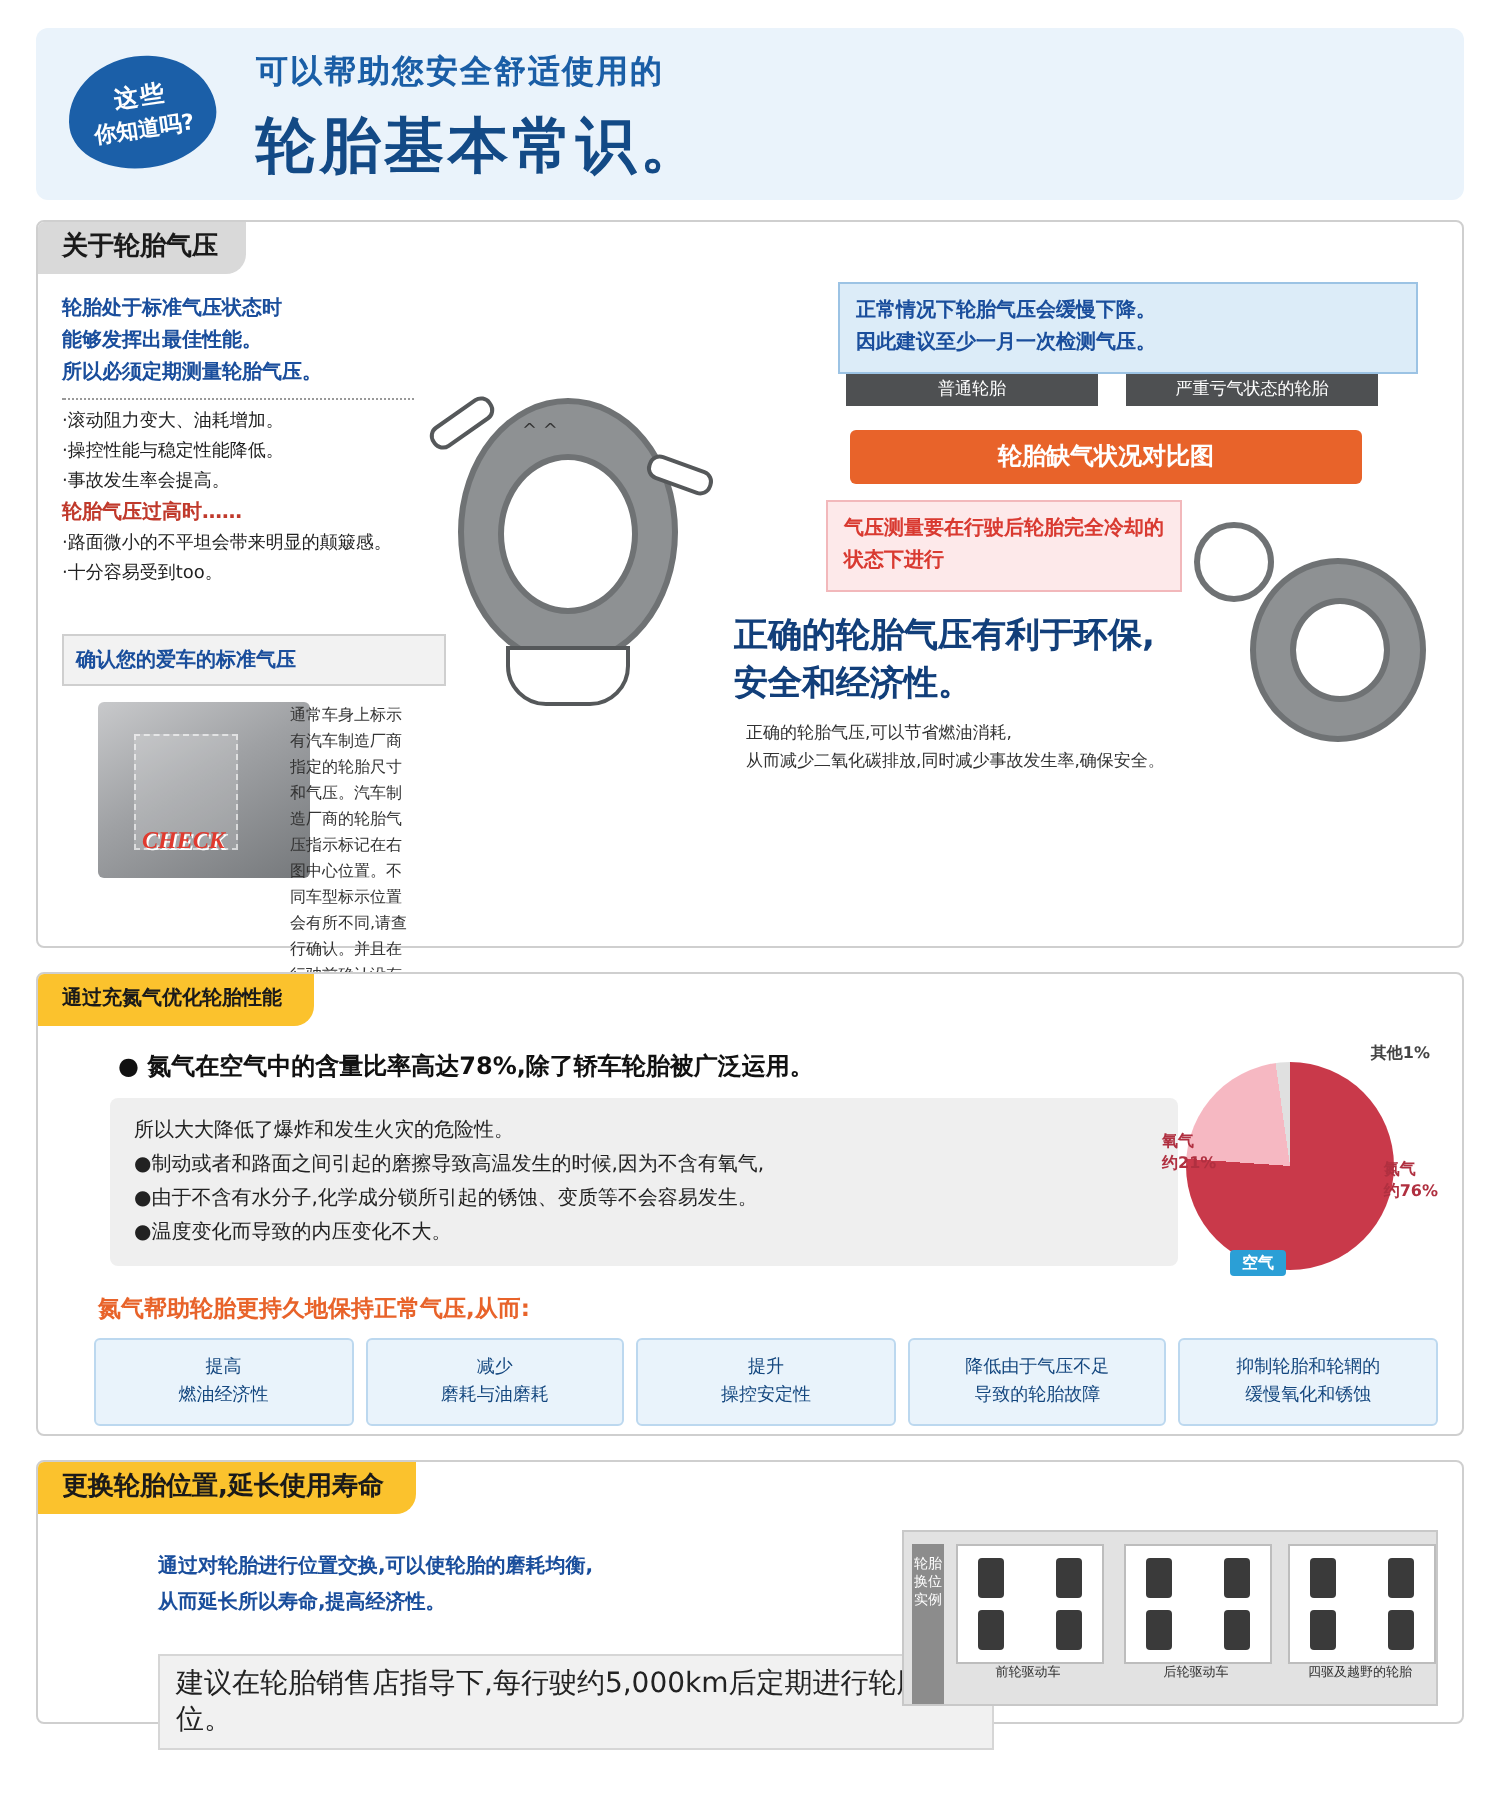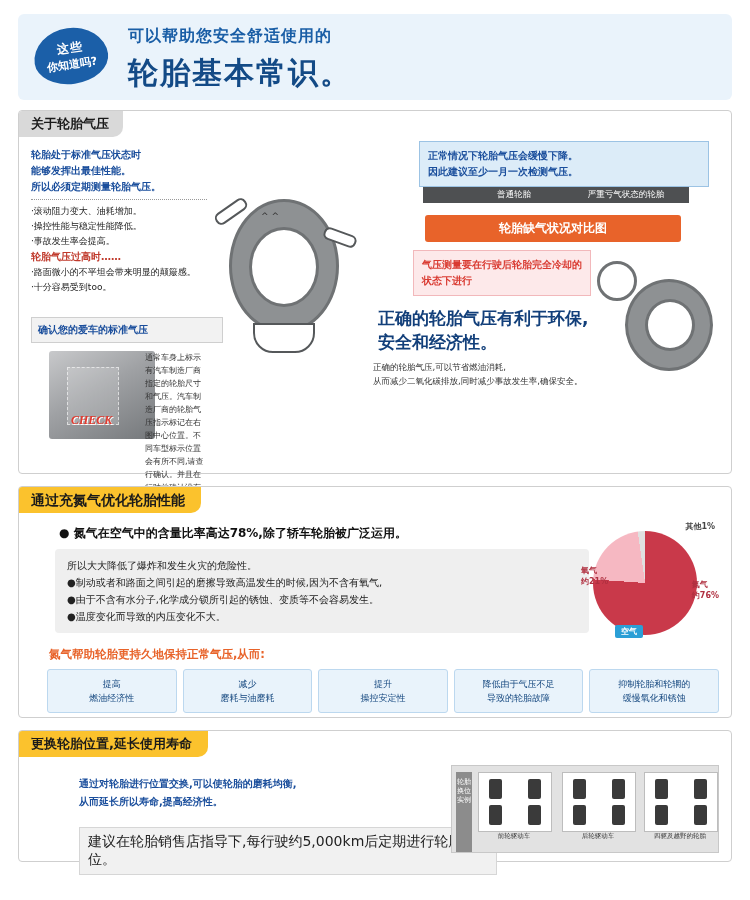--- a/index.html
+++ b/index.html
@@ -38,34 +38,34 @@
 
   .s1-right{position:absolute;left:348px;top:30px;width:380px;}
   .blue-note{background:#dcecf8;border:1px solid #9cc3e4;color:#1a4e9c;font-size:10px;font-weight:bold;line-height:16px;padding:6px 8px;width:272px;margin-left:52px;}
   .photos{position:relative;margin:8px 0 0 48px;width:284px;height:96px;background:#6d6f72;border:1px solid #4e5052;}
   .photos .tireimg{position:absolute;top:6px;width:126px;height:72px;background:linear-gradient(180deg,#3a3c3e,#111);border-radius:6px;}
   .photos .t1{left:8px;}
   .photos .t2{left:148px;}
   .red-strip{position:absolute;left:38px;top:62px;background:#e03a2f;color:#fff;font-size:9px;font-weight:bold;padding:2px 8px;border-radius:2px;}
   .cap-row{position:relative;margin-left:48px;width:284px;height:18px;}
   .cap{position:absolute;top:0;width:126px;text-align:center;font-size:8.5px;color:#fff;background:#4e5052;padding:2px 0;}
-  .cap.c1{left:8px;padding-left:28px;}
+  .cap.c1{left:8px;}
   .cap.c2{left:148px;}
   .orange-bar{margin:10px 0 0 58px;width:256px;background:#e8632a;color:#fff;font-size:12px;font-weight:bold;text-align:center;padding:5px 0;border-radius:3px;}
   .pink-box{margin:8px 0 0 46px;width:160px;background:#fde9ea;border:1px solid #f2b8bb;color:#d93a31;font-size:10px;font-weight:bold;line-height:16px;padding:6px 8px;}
-  .big-blue{margin:10px 0 0 11px;font-size:17px;font-weight:bold;color:#123f7a;line-height:24px;}
+  .big-blue{margin:10px 0 0 0;font-size:17px;font-weight:bold;color:#123f7a;line-height:24px;}
   .fine{margin:6px 0 0 6px;font-size:8.5px;color:#333;line-height:14px;}
   .mascot2{position:absolute;right:14px;top:150px;width:120px;height:110px;}
   .tire2{position:absolute;left:28px;top:18px;width:82px;height:86px;background:#8e9193;border-radius:50%;border:3px solid #6f7274;}
   .tire2in{position:absolute;left:48px;top:38px;width:44px;height:46px;background:#fff;border-radius:50%;border:3px solid #6f7274;}
   .gauge{position:absolute;left:0px;top:0px;width:34px;height:34px;border:3px solid #6f7274;border-radius:50%;background:#fff;}
 
   
   .sec2{position:relative;margin:12px 18px 0 18px;border:1px solid #cfcfcf;border-radius:4px;background:#fff;height:230px;}
-  .sec2-title{position:absolute;left:0;top:0;background:#fbc22d;height:26px;line-height:26px;padding:0 16px 0 12px;font-size:14px;font-weight:bold;color:#1a1a1a;border-radius:3px 0 10px 0;}
+  .sec2-title{position:absolute;left:0;top:0;background:#fbc22d;height:26px;line-height:26px;padding:0 16px 0 12px;font-size:10px;font-weight:bold;color:#1a1a1a;border-radius:3px 0 10px 0;}
   .bullet-main{position:absolute;left:40px;top:38px;font-size:12px;font-weight:bold;color:#111;}
   .gray-box{position:absolute;left:36px;top:62px;width:510px;background:#efefef;border-radius:4px;padding:8px 12px;}
   .gray-box div{font-size:10px;line-height:17px;color:#222;}
   .nitro-line{position:absolute;left:30px;top:160px;font-size:11.5px;font-weight:bold;color:#e8632a;}
   .benefits{position:absolute;left:28px;top:182px;width:672px;display:flex;gap:6px;}
   .benefit{flex:1;background:#e9f3fb;border:1px solid #bcd8ef;border-radius:3px;text-align:center;font-size:9px;color:#14477f;line-height:14px;padding:7px 2px;}
   .pie-wrap{position:absolute;right:16px;top:30px;width:140px;height:130px;}
   .pie{position:absolute;left:18px;top:14px;width:104px;height:104px;border-radius:50%;
        background:conic-gradient(#c9394a 0deg 274deg, #f6b8c2 274deg 352deg, #e0e0e0 352deg 360deg);}
   .pie-lbl{position:absolute;font-size:8px;font-weight:bold;}

